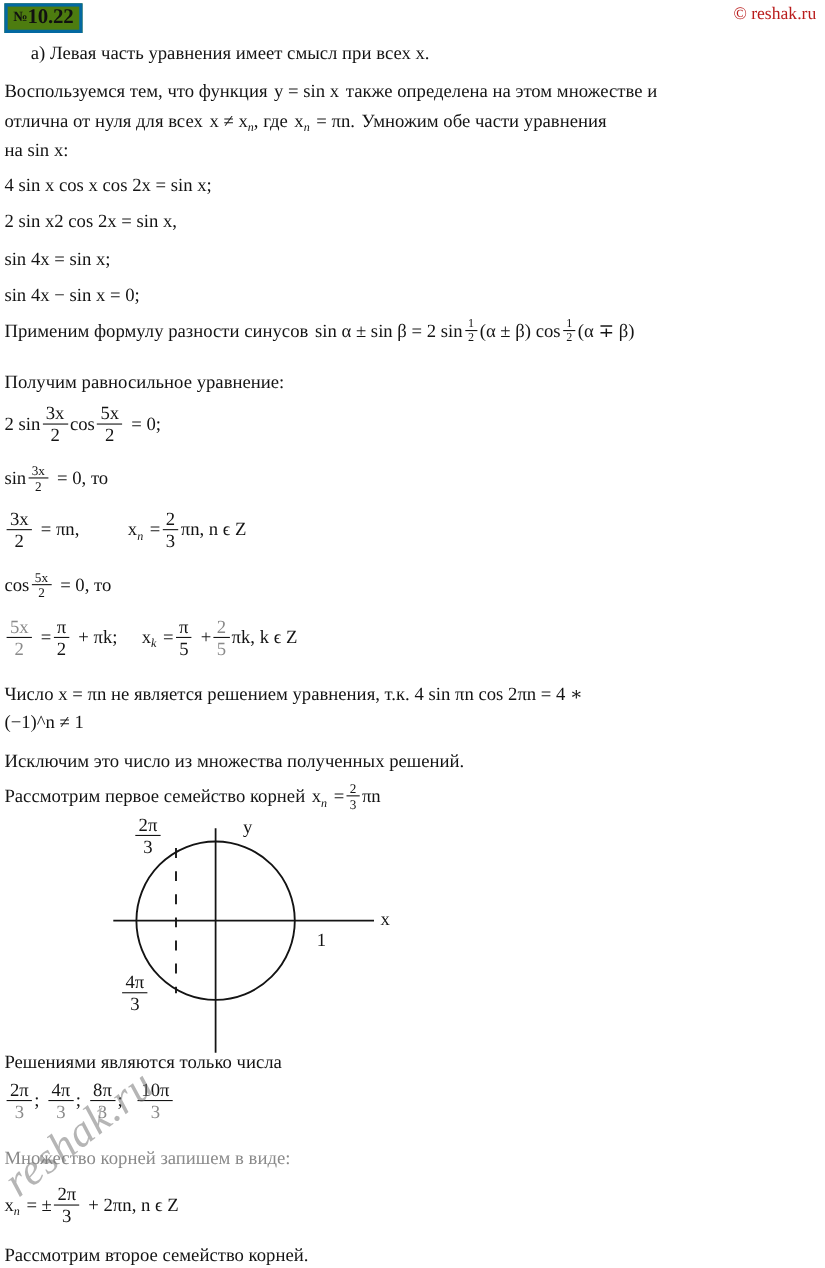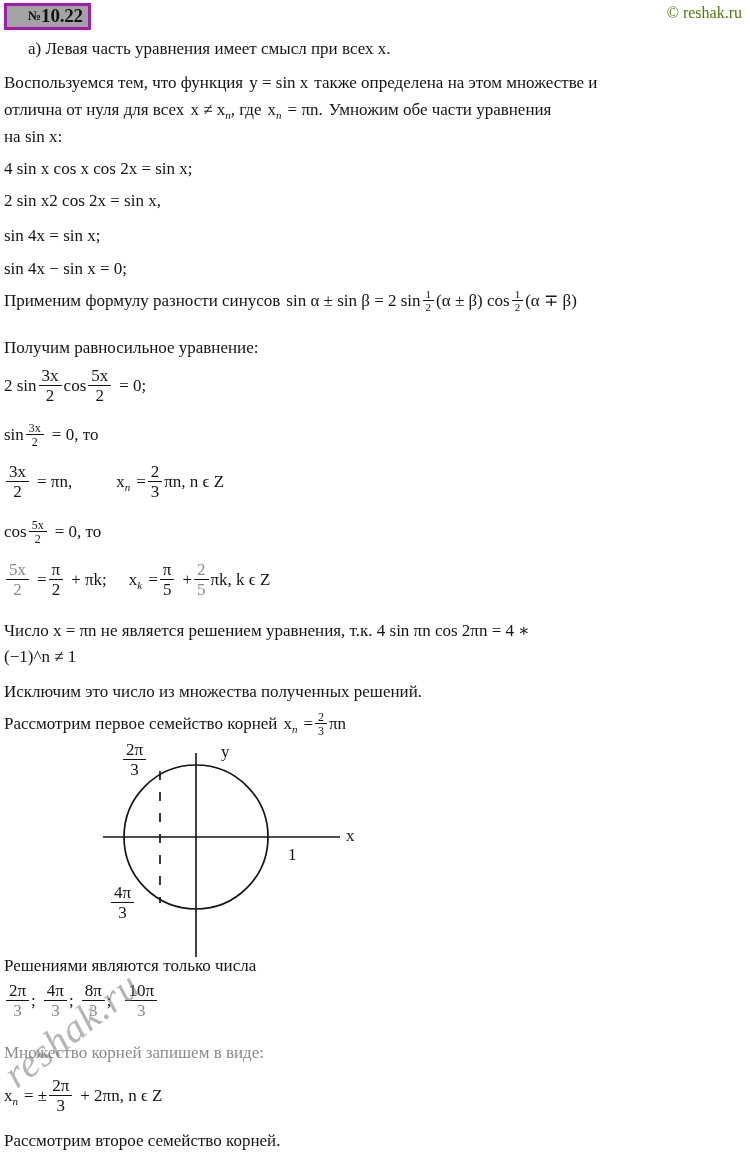--- a/index.html
+++ b/index.html
@@ -14,42 +14,42 @@
     font-family: "Liberation Serif", "DejaVu Serif", serif;
     color: #111111;
     overflow: hidden;
   }
 
   
   .task-badge {
     position: absolute;
     left: 4px;
     top: 3px;
-    border: 3px solid #a21caf;
-    padding: 0px 5px 1px 21px;
-    background: #a3a3a3;
+    border: 3px solid #0369a1;
+    padding: 0px 5px 1px 5px;
+    background: #4d7c0f;
     line-height: 1.05;
     white-space: nowrap;
   }
   .task-badge .no-sign {
     font-size: 13px;
     font-weight: bold;
     vertical-align: 2px;
   }
   .task-badge .no-num {
     font-size: 19px;
     font-weight: bold;
     letter-spacing: -0.2px;
   }
   .copyright {
     position: absolute;
     right: 8px;
     top: 4px;
     font-size: 16px;
-    color: #4d7c0f;
+    color: #b91c1c;
     white-space: nowrap;
   }
 
   
   .line {
     position: absolute;
     left: 4px;
     font-size: 17px;
     line-height: 21px;
     white-space: nowrap;

